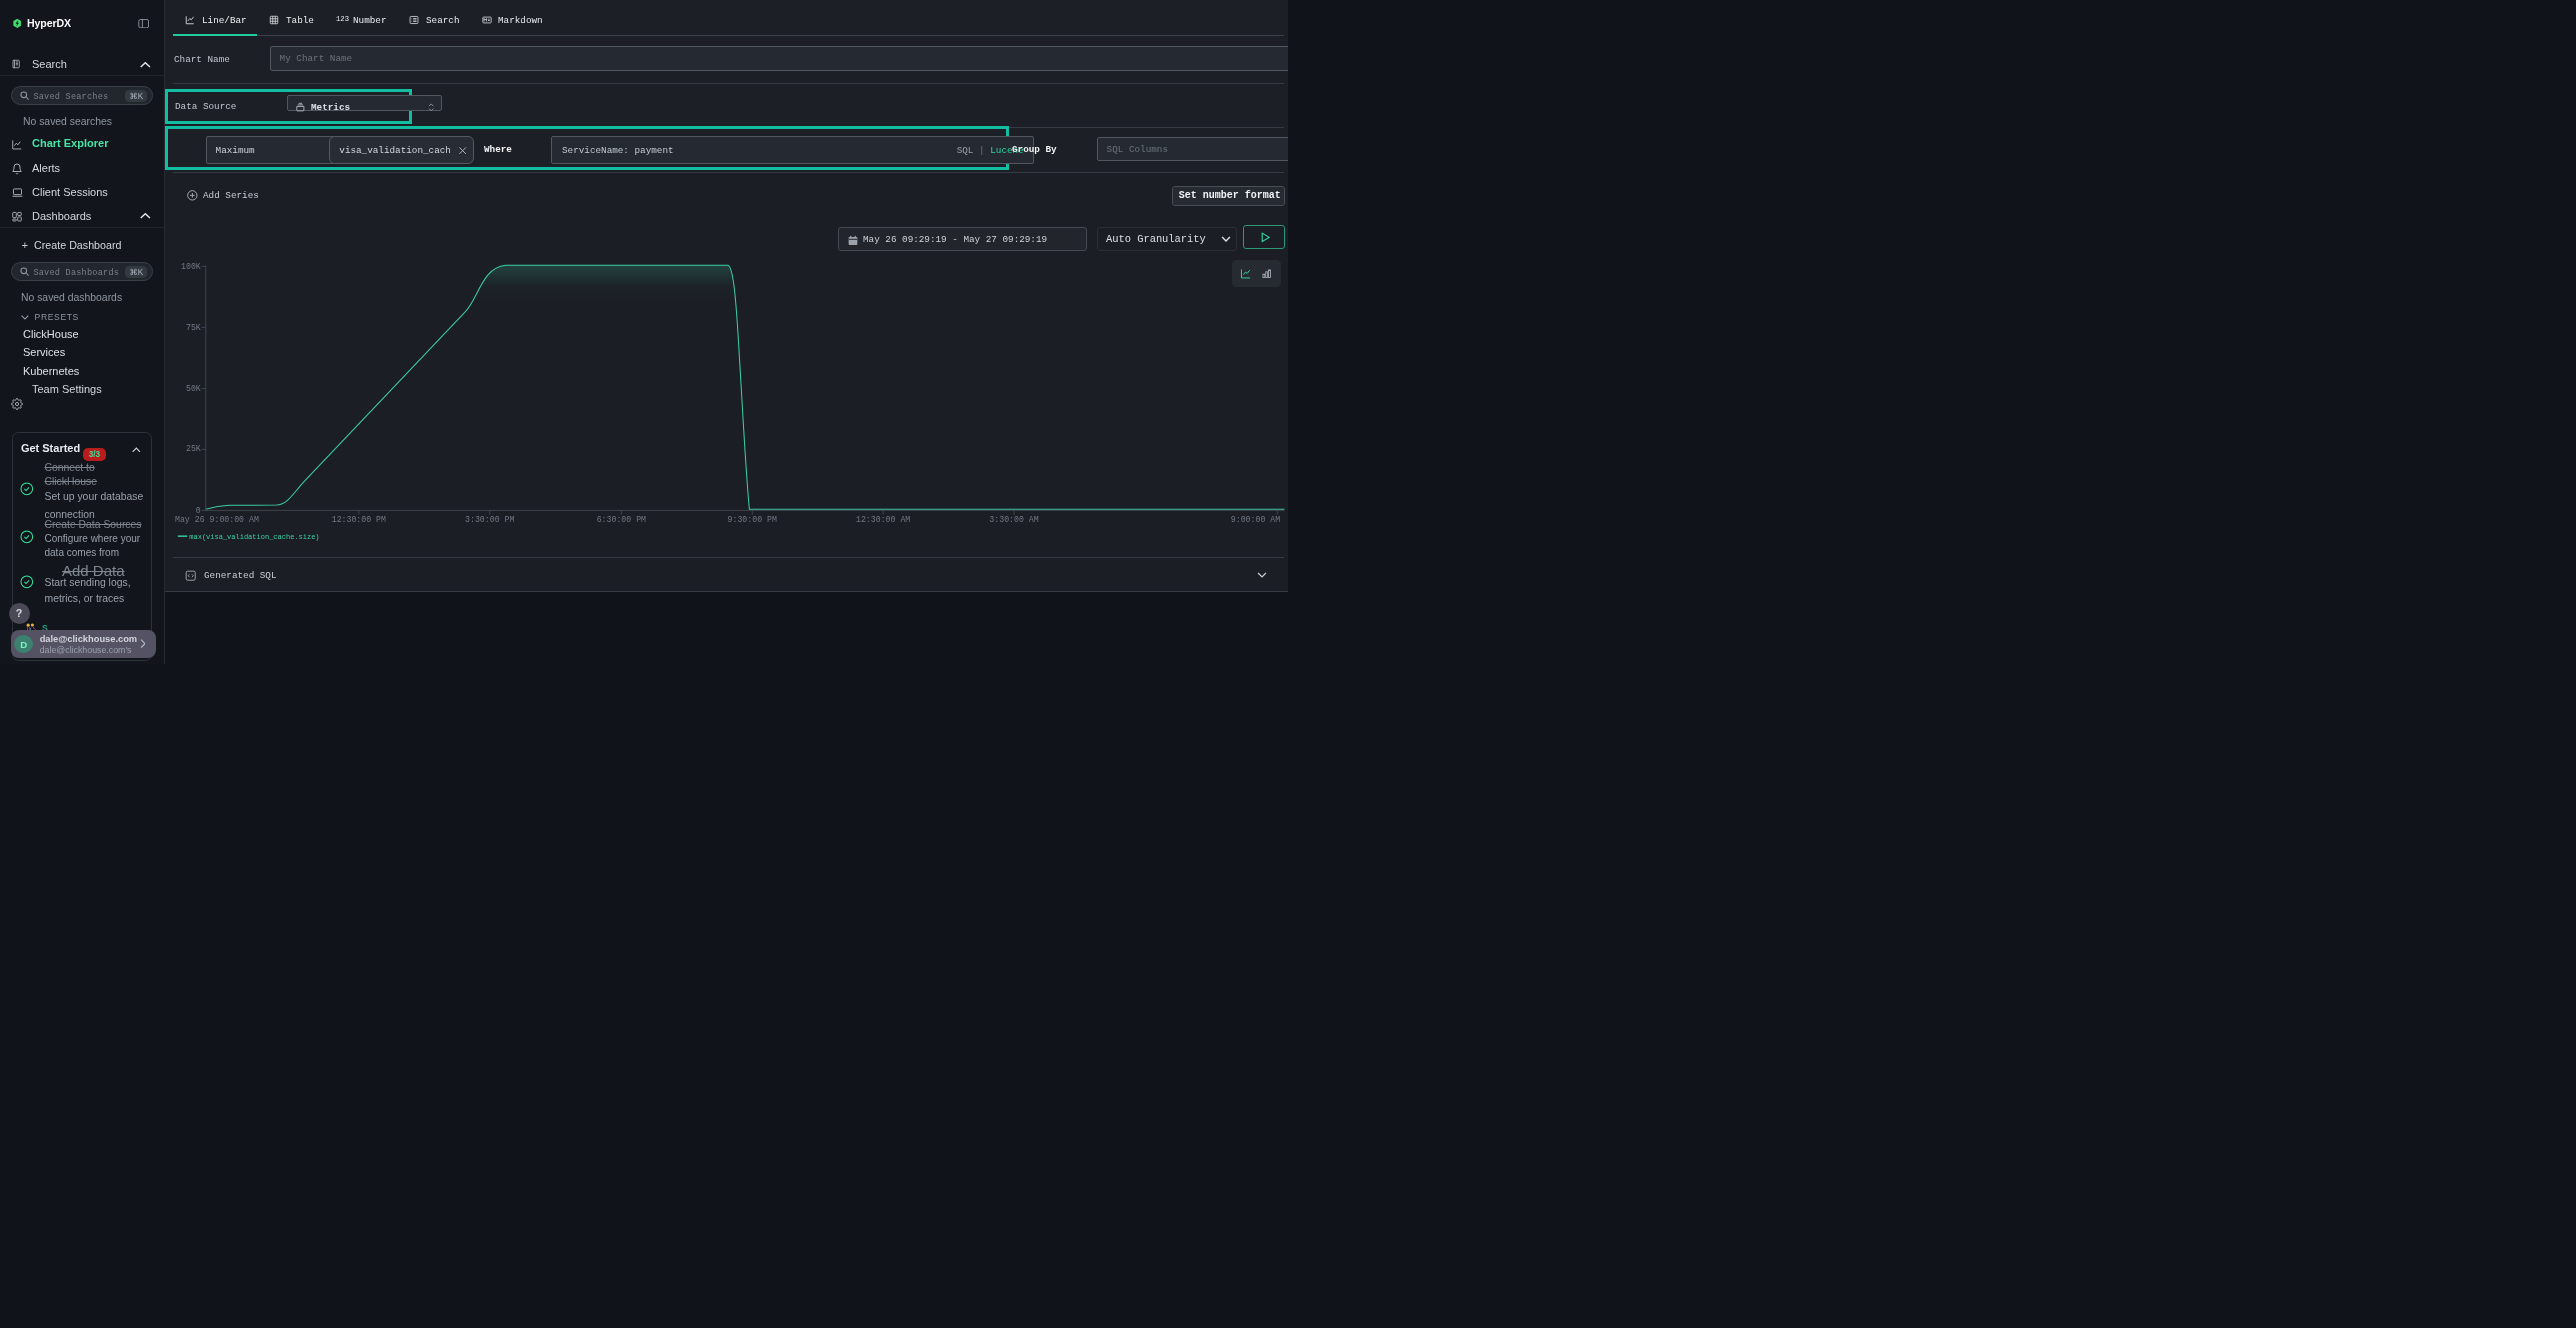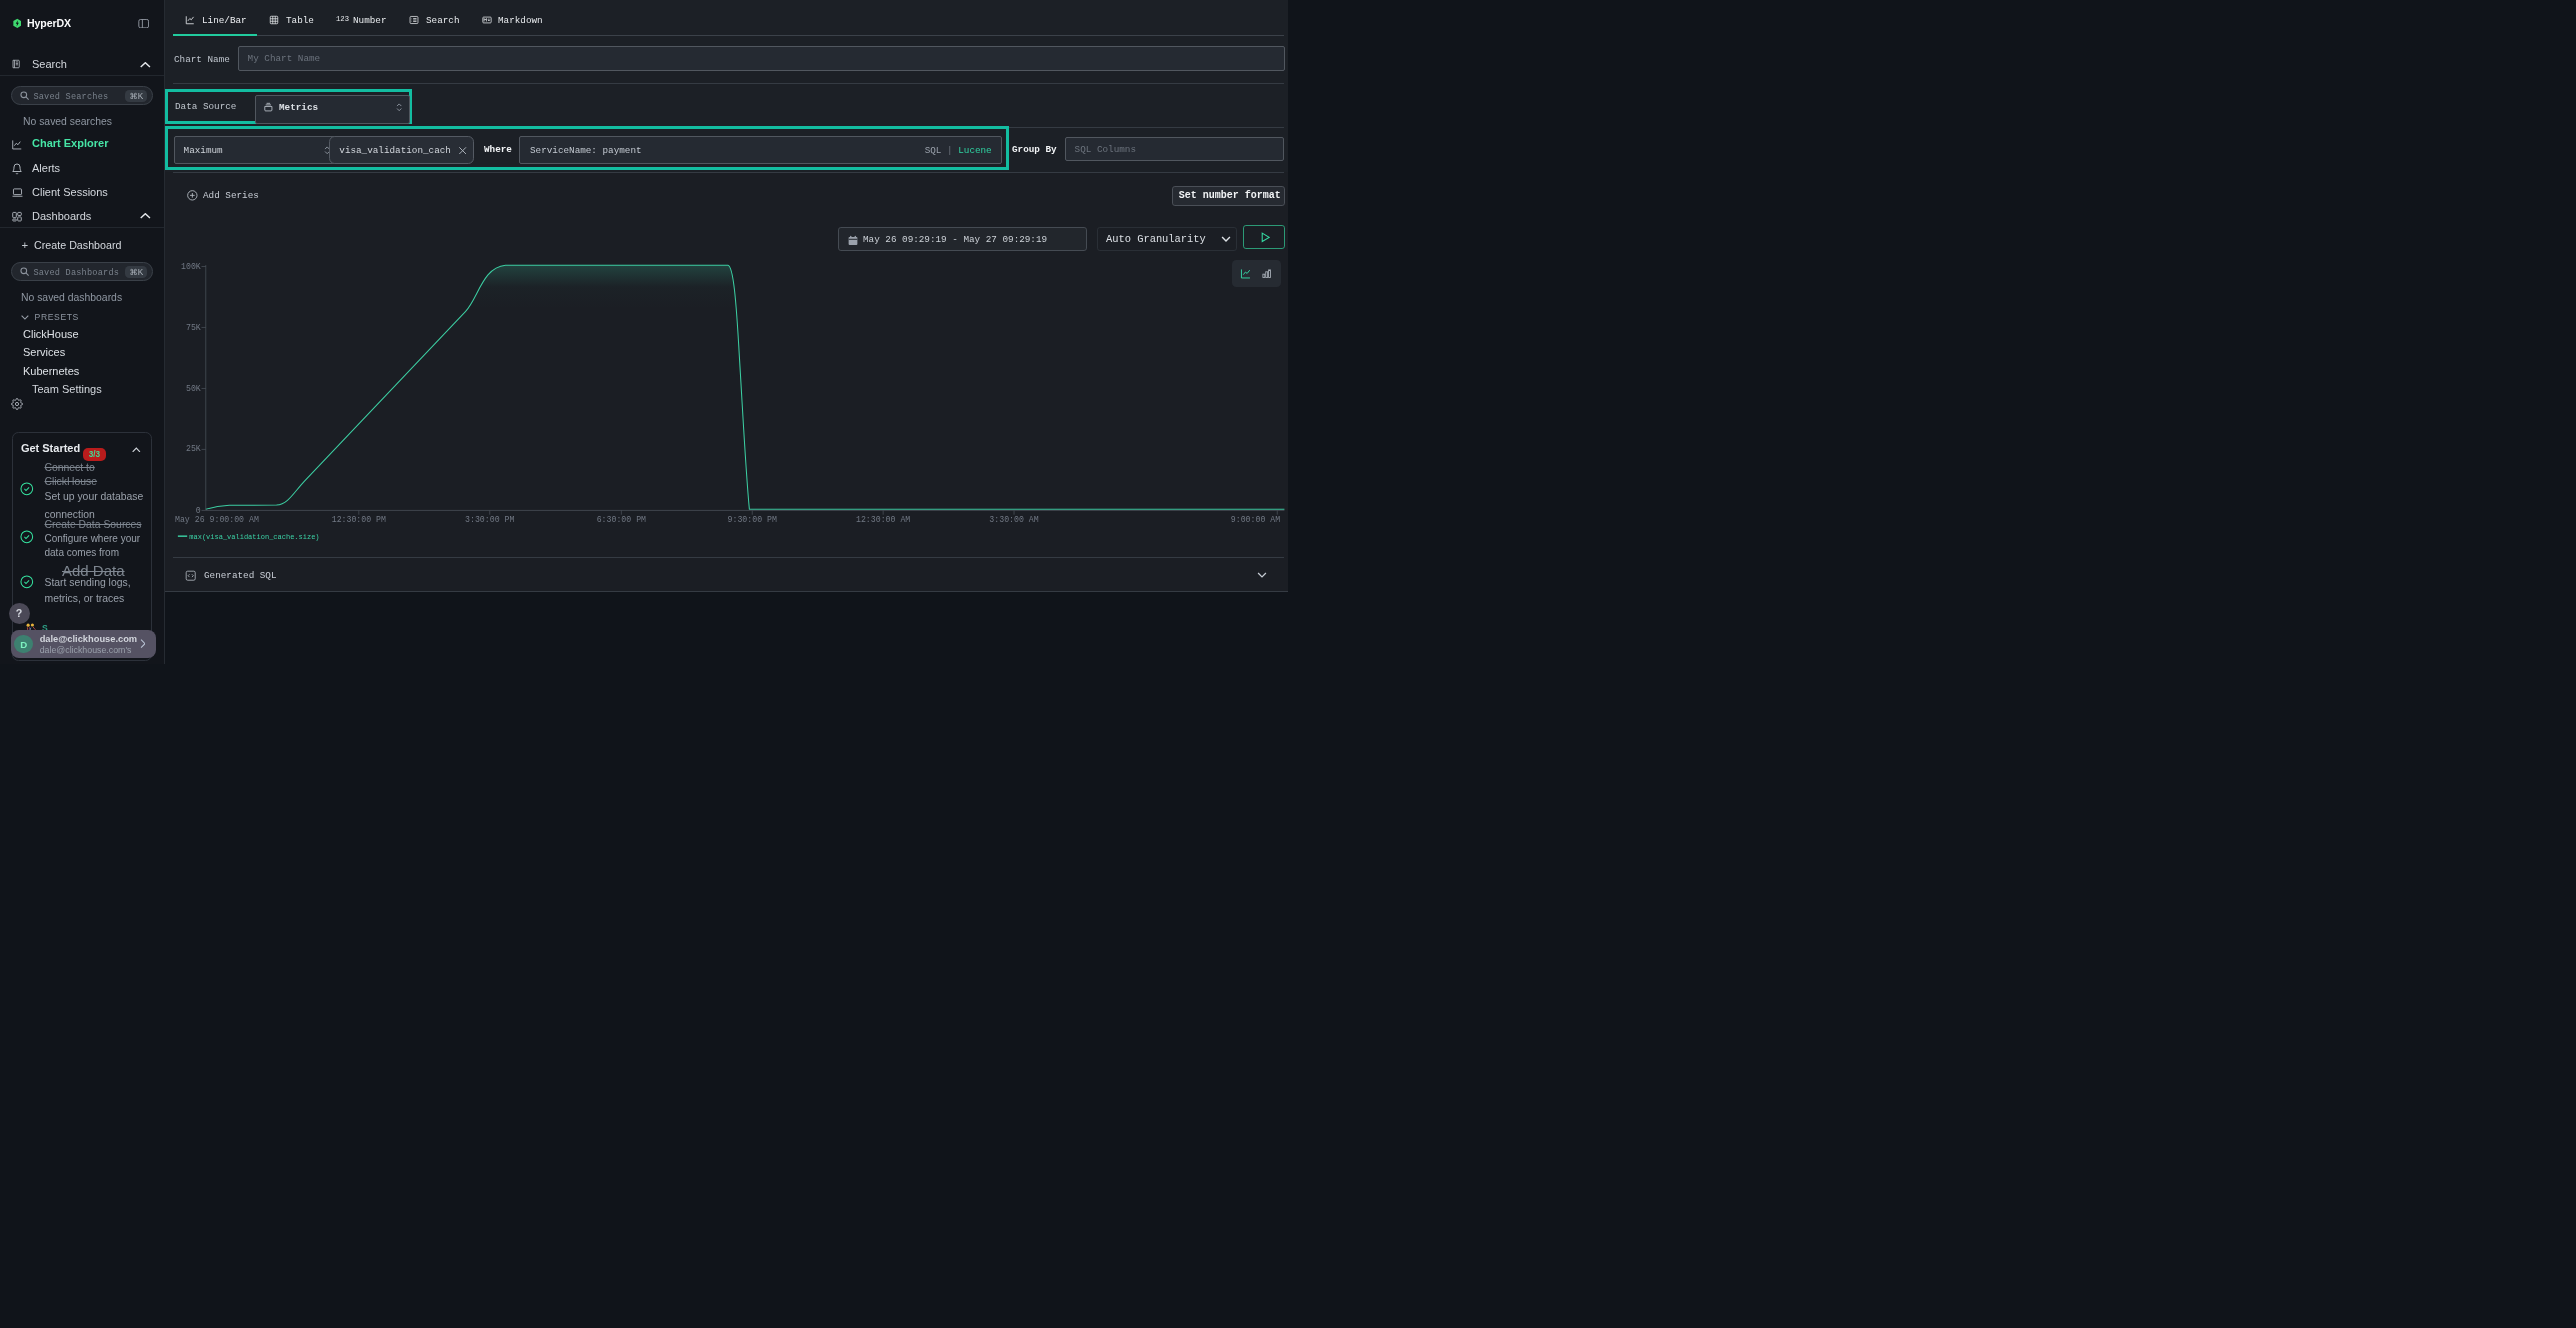--- a/index.html
+++ b/index.html
@@ -10,21 +10,21 @@
 .mono { font-family:"Liberation Mono", monospace; }
 .sep { position:absolute; background:#353b43; height:0.7px; }
 
 #sidebar { position:absolute; left:0; top:0; width:165px; height:664px; background:#12151b; border-right:0.7px solid #262b32; font-family:"Liberation Sans", sans-serif; }
 .sideitem { position:absolute; left:32px; font-size:11px; color:#d4d8de; }
 .sideicon { position:absolute; left:11.4px; color:#c3c9d0; }
 
 #main { position:absolute; left:165px; top:0; width:1123px; height:664px; background:#1c2026; }
 #chartzone { position:absolute; left:165px; top:172px; width:1123px; height:419px; background:#1b1e24; }
 #bottomzone { position:absolute; left:165px; top:591px; width:1123px; height:73px; background:#10141a; }
-.inp { position:absolute; border:0.7px solid #51575f; border-radius:2px; background:#252a32; }
+.inp { position:absolute; border:0.7px solid #51575f; border-radius:2px; background:#252a32;margin-left:32px; }
 .ph { color:#6c737d; }
 .annot { position:absolute; border:3.6px solid #13bda1; }
 </style>
 </head>
 <body>
 <div id="root">
   <div id="main"></div>
   <div id="chartzone"></div>
   <div id="bottomzone"></div>
   <div id="tabs">
@@ -65,21 +65,21 @@
   <div id="form">
 
     <div class="abs" style="left:174px;top:54px;font-size:9.3px;color:#bfc5cd">Chart Name</div>
     <div class="inp" style="left:238px;top:46px;width:1047px;height:25px">
       <div class="abs ph" style="left:8.6px;top:6.4px;font-size:9.3px">My Chart Name</div>
     </div>
     <div class="sep" style="left:173px;top:83px;width:1111px"></div>
 
     <div class="annot" style="left:165px;top:89px;width:247px;height:35px"></div>
     <div class="abs" style="left:175px;top:101px;font-size:9.3px;color:#bfc5cd">Data Source</div>
-    <div class="inp" style="left:255px;top:95px;width:155px;height:29px">
+    <div class="inp" style="left:255px;top:95px;width:155px;height:16px">
       <svg class="abs" style="left:7.2px;top:6.4px" width="10.7" height="10.7" viewBox="0 0 24 24" fill="none" stroke="#c6ccd4" stroke-width="1.8">
           <path d="M4 10 h16 v8 a2 2 0 0 1 -2 2 h-12 a2 2 0 0 1 -2 -2 z"></path>
           <line x1="6" y1="6.5" x2="18" y2="6.5"></line>
           <line x1="8" y1="3" x2="16" y2="3"></line>
         </svg>
       <div class="abs" style="left:23px;top:5.7px;font-size:9.3px;font-weight:bold;color:#dde1e6">Metrics</div>
       <svg class="abs" style="right:6.4px;top:7.2px" width="6.4" height="8.6" viewBox="0 0 10 14" fill="none" stroke="#8d949e" stroke-width="1.6">
           <path d="M1.5 5 L5 1.5 L8.5 5"></path>
           <path d="M1.5 9 L5 12.5 L8.5 9"></path>
         </svg>

